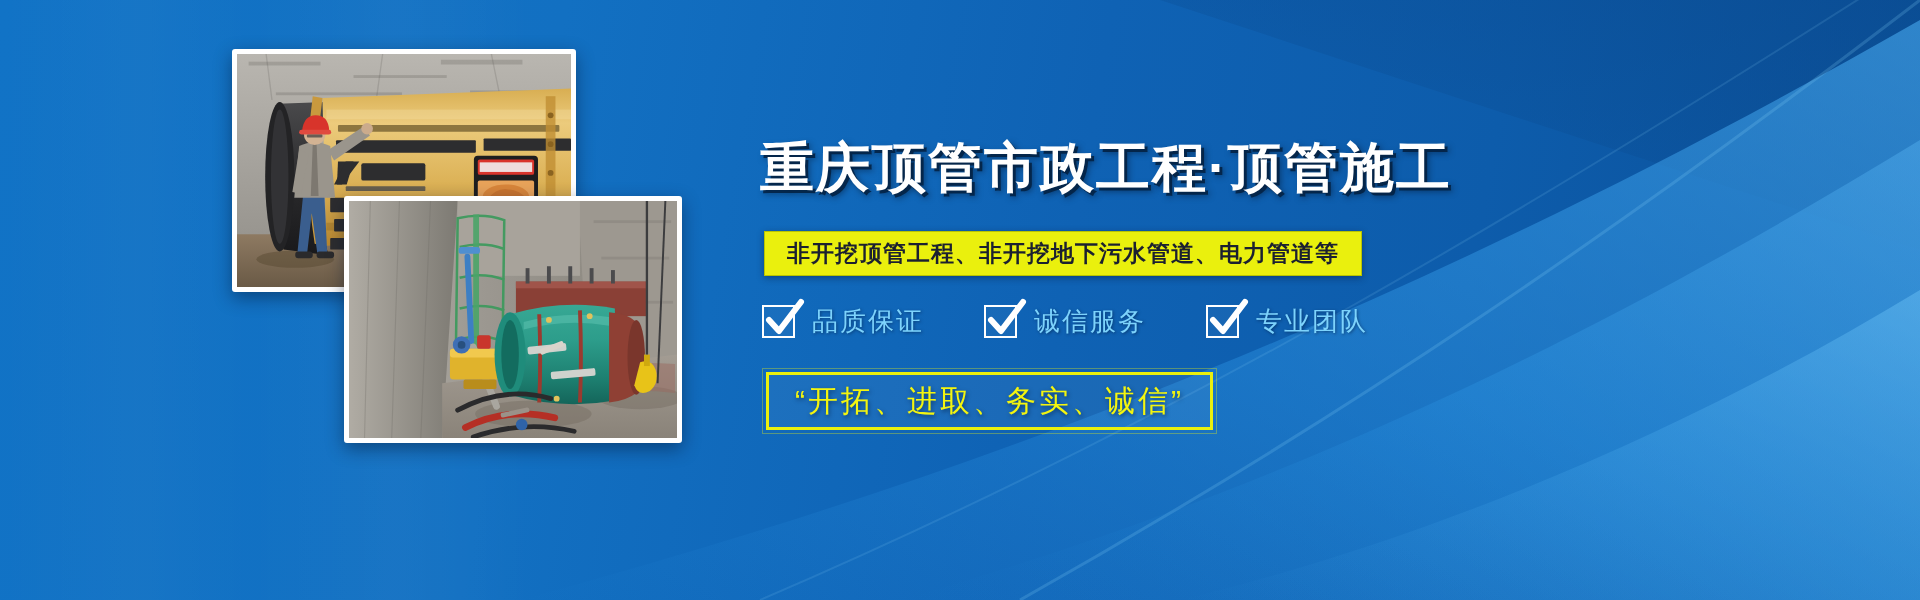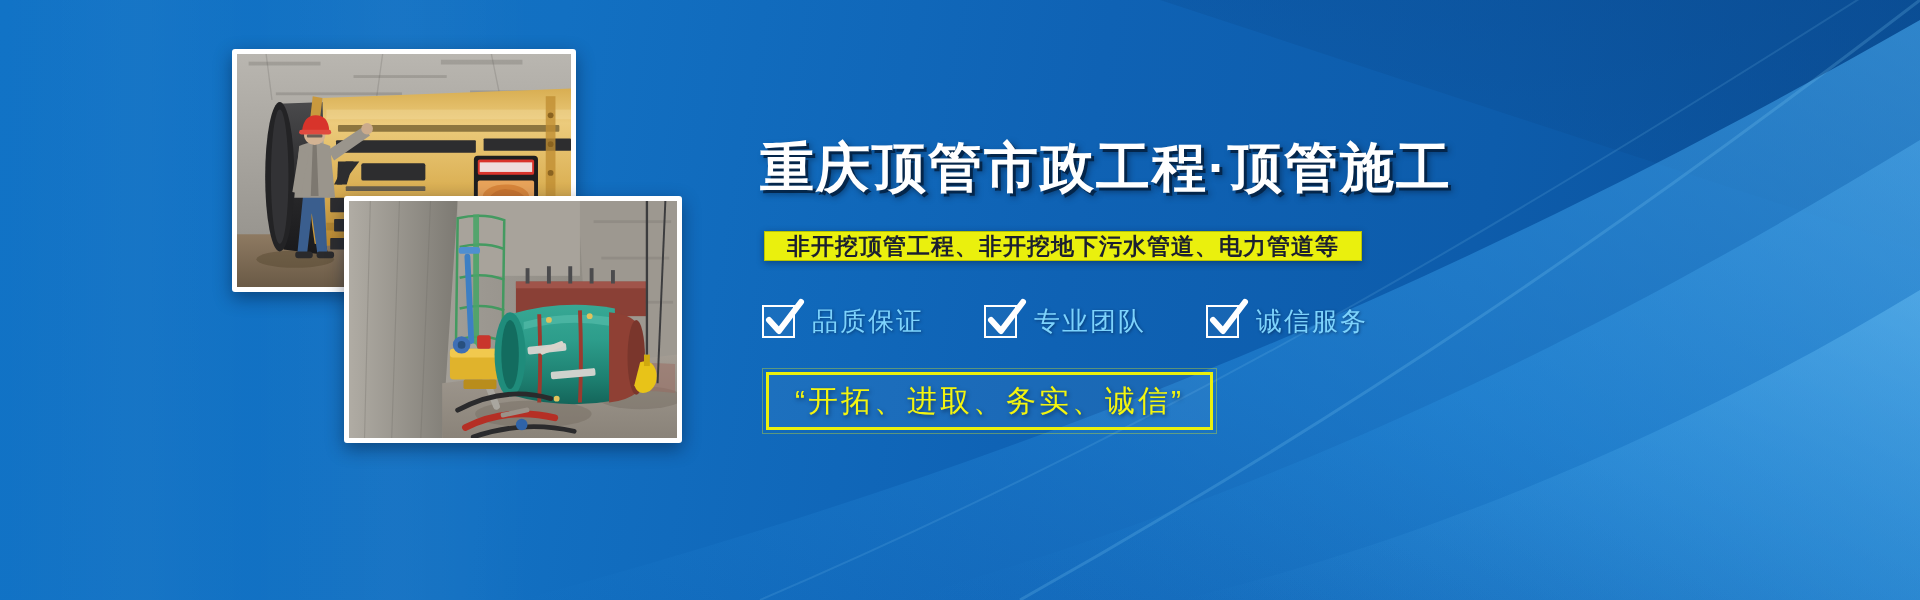--- a/index.html
+++ b/index.html
@@ -75,21 +75,21 @@
     position:absolute;left:4px;top:168px;
     font-size:24px;font-weight:normal;
     letter-spacing:2.5px;
     color:#eaf3fc;
     white-space:nowrap;
     text-shadow:1px 1px 3px rgba(0,20,50,.55);
   }
 
   .yellowbar{
     position:absolute;left:4px;top:227px;
-    height:30px;
+    height:45px;
     padding:0 22px;
     display:flex;align-items:center;
     background:#eaf00d;
     border:1px solid #b9c400;
     box-shadow:0 2px 7px rgba(0,18,45,.4);
   }
   .yellowbar span{
     font-size:23px;font-weight:bold;letter-spacing:1px;
     color:#1b2030;white-space:nowrap;
   }
@@ -464,31 +464,31 @@
         <span class="lbl">品质保证</span>
       </div>
 
       <div class="feature">
         <span class="chk">
           <span class="box"></span>
           <svg class="tick" viewBox="0 0 44 44" aria-hidden="true">
             <path d="M8,22 L18,33 L40,4" fill="none" stroke="#ffffff" stroke-width="6" stroke-linecap="round" stroke-linejoin="round"></path>
           </svg>
         </span>
-        <span class="lbl">专业团队</span>
+        <span class="lbl">诚信服务</span>
       </div>
 
       <div class="feature">
         <span class="chk">
           <span class="box"></span>
           <svg class="tick" viewBox="0 0 44 44" aria-hidden="true">
             <path d="M8,22 L18,33 L40,4" fill="none" stroke="#ffffff" stroke-width="6" stroke-linecap="round" stroke-linejoin="round"></path>
           </svg>
         </span>
-        <span class="lbl">诚信服务</span>
+        <span class="lbl">专业团队</span>
       </div>
 
     </div>
 
     <div class="slogan">
       <span>“开拓、进取、务实、诚信”</span>
     </div>
 
   </div>
 </div>

